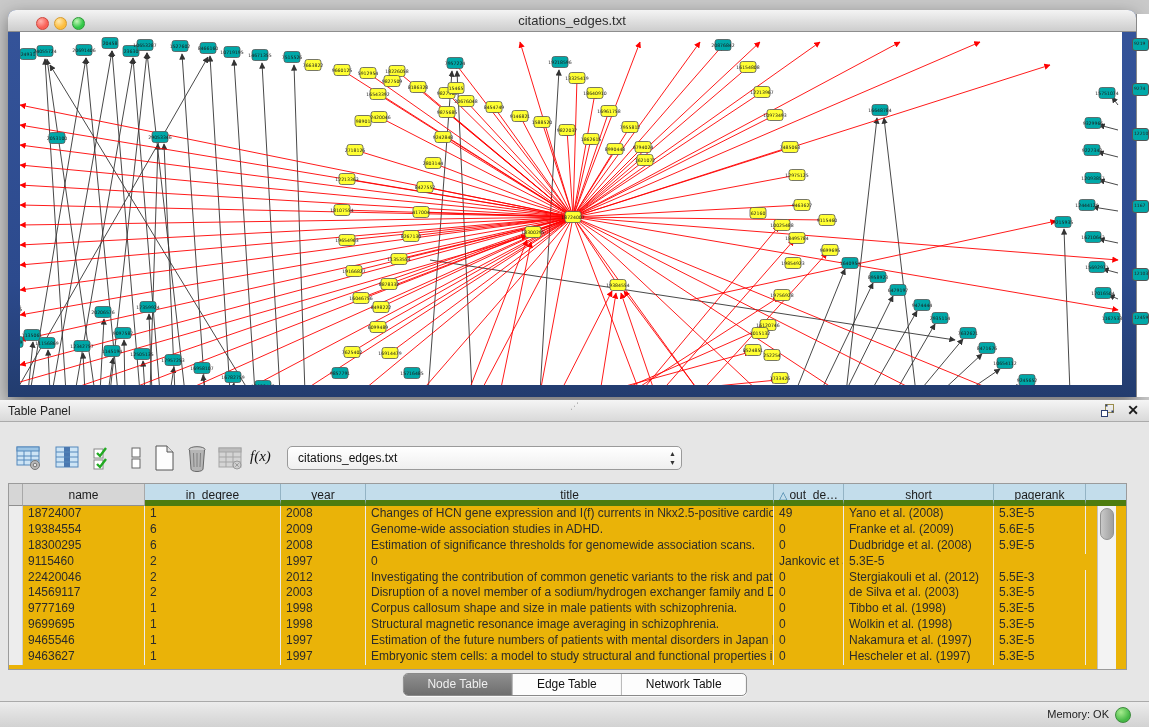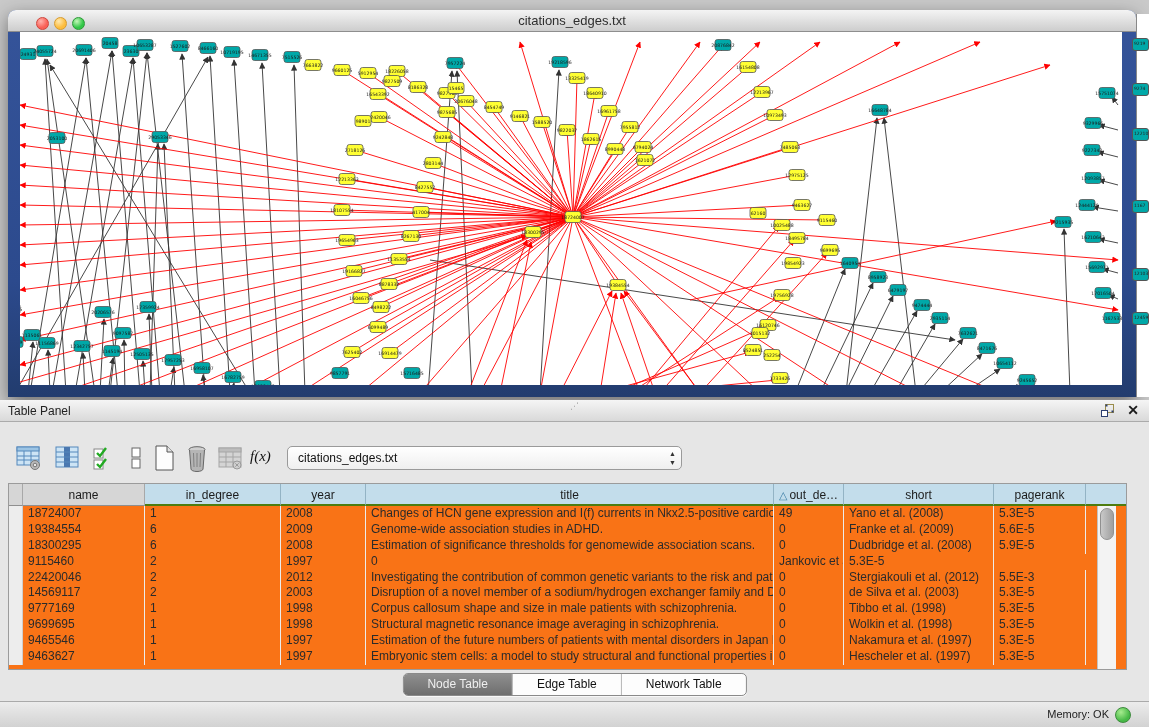--- a/index.html
+++ b/index.html
@@ -39,24 +39,24 @@
   .toolbar{position:absolute;left:0;top:40px;width:100%;height:36px;}
   .tb-ic{position:absolute;top:4px;width:28px;height:28px;}
   .fx{font-family:Liberation Serif, serif;font-style:italic;font-size:15px;color:#111;
       top:8px !important;}
   .combo{position:absolute;left:287px;top:6px;width:393px;height:22px;border:1px solid #9a9a9a;
     border-radius:5px;background:linear-gradient(180deg,#ffffff,#efefef);}
   .combo .val{position:absolute;left:10px;top:4px;font-size:12px;color:#111;}
   .combo .arr{position:absolute;right:5px;top:2px;font-size:7px;line-height:9px;color:#333;text-align:center;}
   
   .tbl-box{position:absolute;left:8px;top:83px;width:1117px;height:185px;
-    background:#f97316;border:1px solid #9b9b9b;}
+    background:#eab308;border:1px solid #9b9b9b;}
   .t-row,.t-head{display:grid;grid-template-columns:14px 122px 136px 85px 408px 70px 150px 92px auto;}
   .t-head{height:22px;line-height:22px;font-size:12px;color:#1c1c1c;}
-  .t-head .hc{background:#c3ddeb;border-right:1px solid #93b3c4;border-bottom:2px solid #4d7c0f;
+  .t-head .hc{background:#c3ddeb;border-right:1px solid #93b3c4;border-bottom:6px solid #4d7c0f;
     text-align:center;overflow:hidden;white-space:nowrap;}
   .t-head .hc.sel{background:#d6d6d6;border-right:1px solid #a8a8a8;border-bottom:1px solid #8f8f8f;}
   .t-head .gut{background:#d6d6d6;border-right:1px solid #a8a8a8;border-bottom:1px solid #8f8f8f;}
   .sortg{color:#3e7fa6;font-size:11px;margin-right:2px;}
   .t-row{height:15.9px;line-height:15.9px;font-size:12px;color:#2b2b2b;}
   .t-row .c{padding-left:5px;border-right:1px solid #ececec;overflow:hidden;
     white-space:nowrap;text-overflow:clip;}
   .t-row .gut{background:#ededed;border-right:1px solid #cfcfcf;}
   .vscroll{position:absolute;right:10px;top:22px;bottom:0;width:18px;
     background:#f3f3f3;border-left:1px solid #c2c2c2;}

